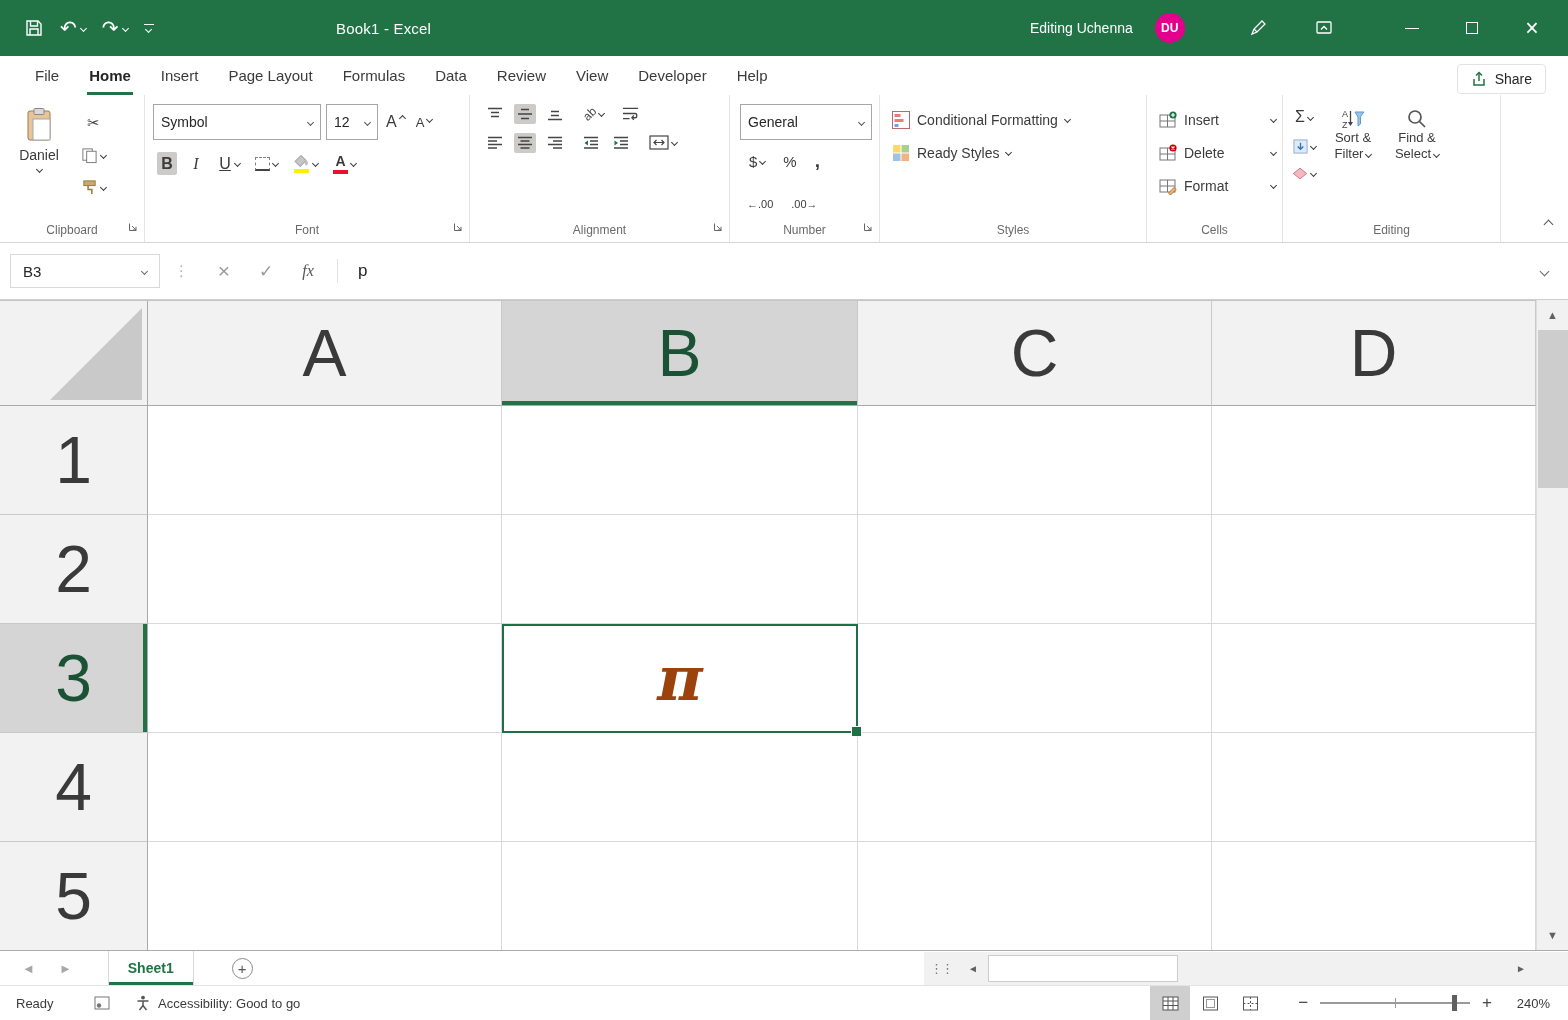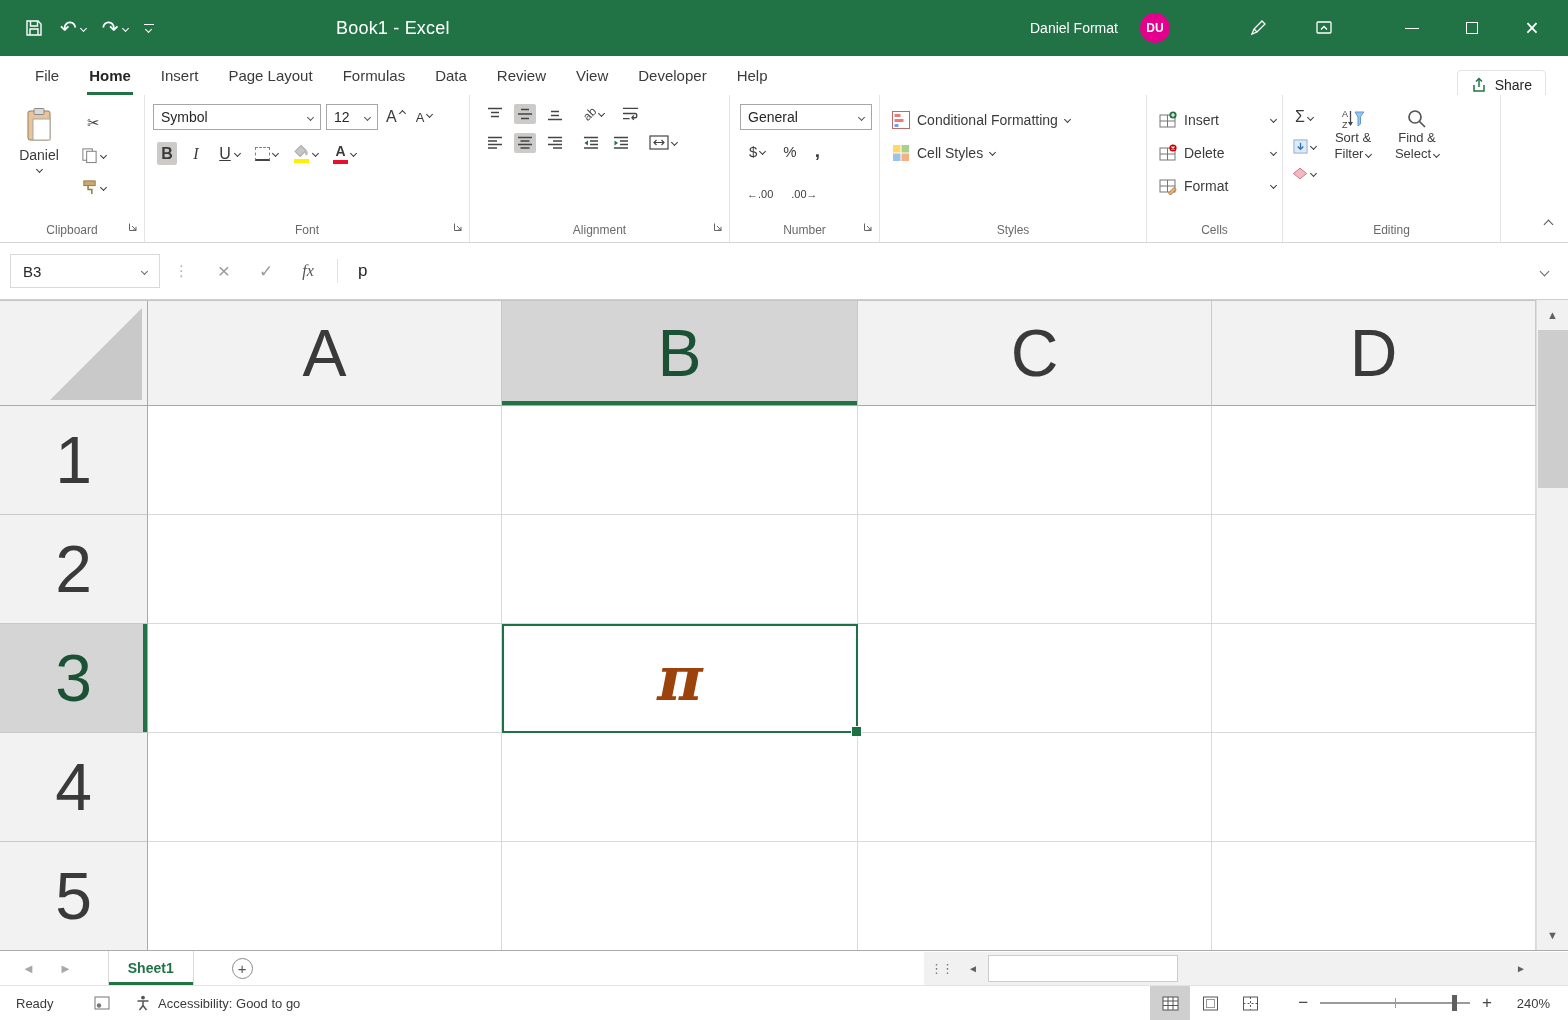--- a/index.html
+++ b/index.html
@@ -9,45 +9,45 @@
   .chv{display:inline-block;width:7px;height:7px;border-right:1.5px solid currentColor;border-bottom:1.5px solid currentColor;transform:rotate(45deg);flex:none}
   .chv.s{width:5px;height:5px;border-width:1.2px}
   .chv.up{transform:rotate(-135deg)}
 
   
   .titlebar{position:absolute;top:0;left:0;width:100%;height:56px;background:#217346;color:#fff}
   .qat{position:absolute;left:24px;top:0;height:56px;display:flex;align-items:center;gap:16px}
   .tb-btn{display:flex;align-items:center;gap:4px;color:#fff;font-size:20px;line-height:1;cursor:default}
   .qatc{display:flex;flex-direction:column;align-items:center;gap:2px}
   .qatc .bar{width:10px;border-top:1.6px solid #fff}
-  .doc-title{position:absolute;left:336px;top:0;height:56px;display:flex;align-items:center;font-size:18px;letter-spacing:.2px}
+  .doc-title{position:absolute;left:336px;top:0;height:56px;display:flex;align-items:center;font-size:15px;letter-spacing:.2px}
   .searchbox{position:absolute;left:576px;top:11px;width:420px;height:34px;background:#A8CCB9;border-radius:2px;display:flex;align-items:center;gap:11px;padding:0 13px;color:#17341F;font-size:14px}
   .account{position:absolute;left:1030px;top:0;height:56px;display:flex;align-items:center;gap:22px;font-size:14px}
   .avatar{width:30px;height:30px;border-radius:50%;background:#E3008C;display:flex;align-items:center;justify-content:center;font-size:12px;font-weight:bold}
   .tb-ico{position:absolute;top:0;height:56px;display:flex;align-items:center;justify-content:center;width:40px}
   .winctl{position:absolute;right:6px;top:0;height:56px;display:flex}
   .wbtn{width:60px;height:56px;display:flex;align-items:center;justify-content:center;font-size:19px}
   .min-g{width:14px;border-top:1.7px solid #fff}
   .max-g{width:12px;height:12px;border:1.6px solid #fff}
 
   
   .tabsrow{position:absolute;top:56px;left:0;width:100%;height:39px;background:#fff;display:flex;align-items:stretch;padding-left:20px}
   .rtab{padding:12px 15px;font-size:15px;color:#3b3b3b;display:flex;align-items:center;position:relative}
   .rtab.active{font-weight:bold;color:#262626}
   .rtab.active::after{content:"";position:absolute;left:13px;right:13px;bottom:0;height:3px;background:#217346}
-  .share-btn{position:absolute;right:22px;top:14px;height:30px;display:flex;align-items:center;gap:8px;padding:0 13px;border:1px solid #E3E3E3;border-radius:4px;background:#fff;font-size:14px;color:#262626}
+  .share-btn{position:absolute;right:22px;top:8px;height:30px;display:flex;align-items:center;gap:8px;padding:0 13px;border:1px solid #E3E3E3;border-radius:4px;background:#fff;font-size:14px;color:#262626}
 
   
   .ribbon{position:absolute;top:95px;left:0;width:100%;height:148px;background:#fff;border-bottom:1px solid #D5D5D5;display:flex}
   .rgroup{position:relative;height:100%;border-right:1px solid #E4E4E4;padding:8px 6px 26px}
   .glabel{position:absolute;bottom:5px;left:0;right:0;text-align:center;font-size:12px;color:#6a6a6a}
   .launcher{position:absolute;bottom:6px;right:6px;color:#666}
   .ib{display:inline-flex;align-items:center;justify-content:center;gap:3px;padding:3px;border-radius:2px;color:#3b3b3b}
   .ib.on{background:#CDCBC9}
-  .combo{display:flex;align-items:center;border:1px solid #A6A6A6;background:#fff;height:26px;padding:0 7px;font-size:14px;color:#262626;gap:6px}
+  .combo{display:flex;align-items:center;border:1px solid #A6A6A6;background:#fff;height:36px;padding:0 7px;font-size:14px;color:#262626;gap:6px}
   .combo .chv{margin-left:auto;color:#555}
   .stack{display:inline-flex;flex-direction:column;align-items:center;gap:2px}
   .colorbar{width:15px;height:4px}
   .fmt{font-size:16px;width:20px;height:23px;display:flex;align-items:center;justify-content:center}
   .clip-body{display:flex;gap:10px;padding-left:4px}
   .paste-btn{width:58px;display:flex;flex-direction:column;align-items:center;gap:4px;font-size:14px;color:#3b3b3b;padding-top:4px}
   .clip-col{display:flex;flex-direction:column;gap:9px;padding-top:8px}
   .rowflex{display:flex;align-items:center}
   .srow{display:flex;align-items:center;gap:7px;height:33px;font-size:14px;color:#3b3b3b;padding-left:6px;white-space:nowrap}
   .bigbtn{width:60px;display:flex;flex-direction:column;align-items:center;font-size:13px;color:#3b3b3b;line-height:1.25;padding-top:5px;text-align:center}
@@ -134,21 +134,21 @@
           <span>↷</span>
           <i class="chv s"></i>
         </span>
       <span class="tb-btn qatc">
           <i class="bar"></i>
           <i class="chv s"></i>
         </span>
     </div>
     <div class="doc-title">Book1 - Excel</div>
     <div class="account">
-      <span>Daniel Format</span>
+      <span>Editing Uchenna</span>
       <span class="avatar">DU</span>
     </div>
     <div class="tb-ico" style="left:1238px">
       <svg width="18" height="18" viewBox="0 0 18 18" fill="none" stroke="#fff" stroke-width="1.3">
           <path d="M3 15l2-5 8-8 3 3-8 8z"></path>
           <path d="M5 10l3 3"></path>
         </svg>
     </div>
     <div class="tb-ico" style="left:1304px">
       <svg width="18" height="18" viewBox="0 0 18 18" fill="none" stroke="#fff" stroke-width="1.3">
@@ -395,21 +395,21 @@
         <span>Conditional Formatting</span>
           <i class="chv s"></i>
       </div>
       <div class="srow">
         <svg width="18" height="18" viewBox="0 0 18 18">
             <rect x="1" y="1" width="7.5" height="7.5" fill="#FFD966"></rect>
             <rect x="9.5" y="1" width="7.5" height="7.5" fill="#A9D08E"></rect>
             <rect x="1" y="9.5" width="7.5" height="7.5" fill="#9DC3E6"></rect>
             <rect x="9.5" y="9.5" width="7.5" height="7.5" fill="#F4B183"></rect>
           </svg>
-        <span>Cell Styles</span>
+        <span>Ready Styles</span>
           <i class="chv s"></i>
       </div>
       <div class="glabel">Styles</div>
     </div>
 
     <div class="rgroup" style="width:136px">
       <div class="srow">
         <svg width="18" height="18" viewBox="0 0 18 18">
             <rect x="1" y="4" width="15" height="12" fill="#fff" stroke="#777"></rect>
             <path d="M1 10h15M8.5 4v12" stroke="#777"></path>

